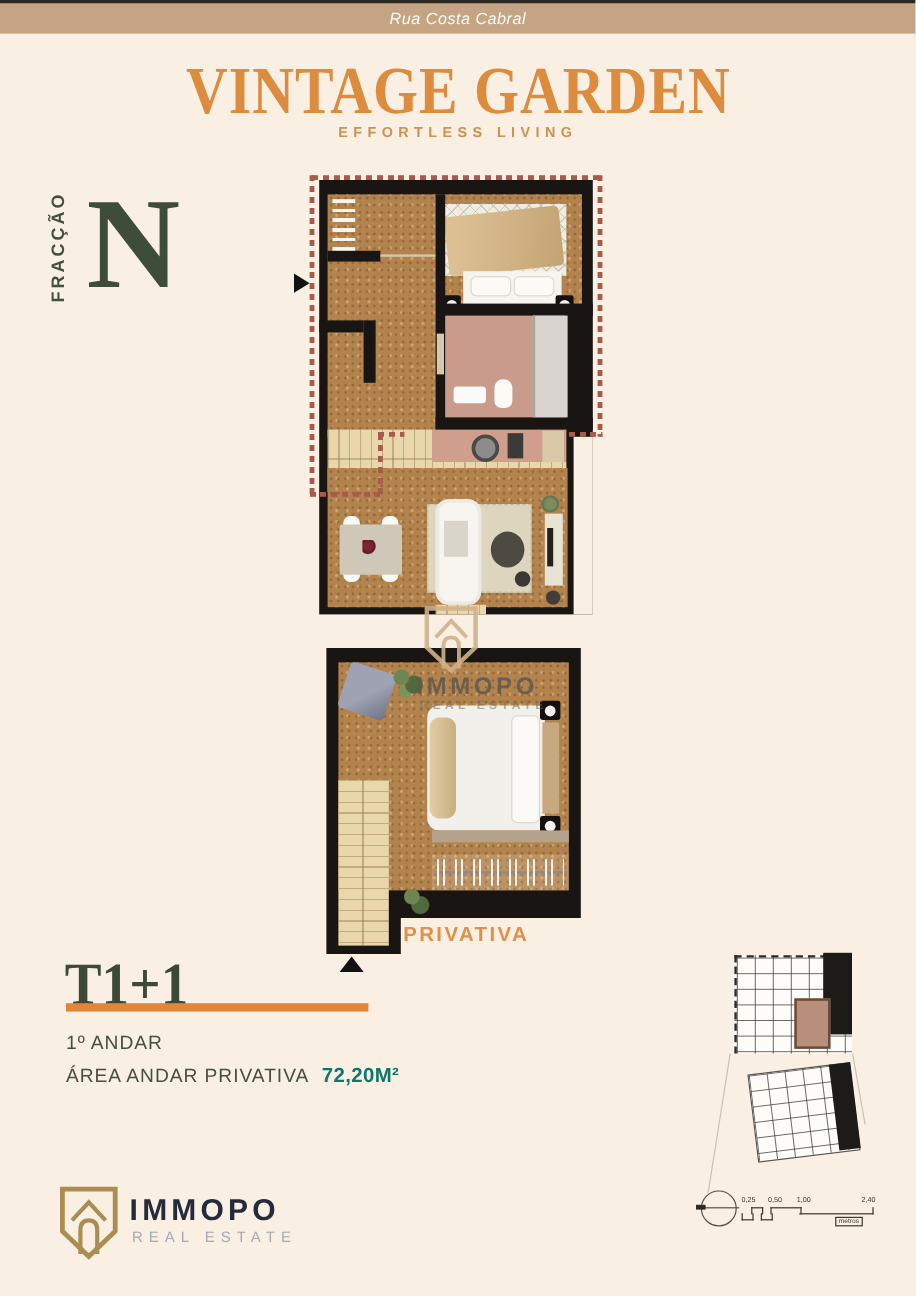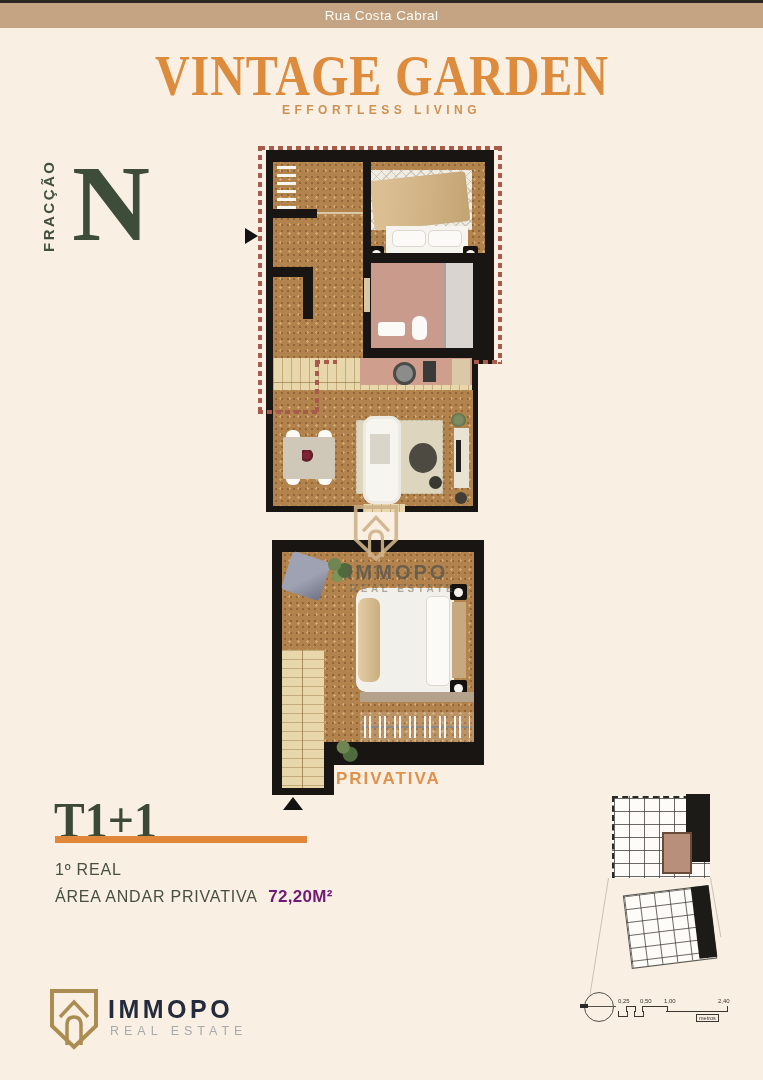--- a/index.html
+++ b/index.html
@@ -2,21 +2,21 @@
 <html><head>
 <meta charset="utf-8">
 <style>
   html,body{margin:0;padding:0;}
   body{width:763px;height:1080px;position:relative;font-family:"Liberation Sans",sans-serif;background:#f9efe3;overflow:hidden;}
   .abs{position:absolute;}
   .page{position:absolute;inset:0;background:#f9efe3;}
 
   
   .top-edge{left:0;top:0;width:763px;height:3px;background:#2b2721;}
-  .street-bar{left:0;top:3px;width:763px;height:25px;background:#c4a483;display:flex;align-items:center;justify-content:center;}
+  .street-bar{left:0;top:3px;width:763px;height:25px;background:#c4a483;display:flex;align-items:center;justify-content:center;font-style:italic;}
   .street-bar span{color:#fdfbf6;font-size:13.5px;letter-spacing:.4px;}
   .brand-title{left:0;top:48px;width:763px;text-align:center;color:#dd8c3e;font-family:"Liberation Serif",serif;font-weight:700;font-size:56px;line-height:1;}
   .brand-title span{display:inline-block;transform:scaleX(.86);letter-spacing:1px;}
   .brand-sub{left:0;top:103px;width:763px;text-align:center;color:#cc9254;font-size:12px;font-weight:700;letter-spacing:4.5px;}
 
   
   .fraccao-label{left:40px;top:168px;width:18px;height:84px;color:#42503e;font-size:15px;font-weight:700;letter-spacing:2.5px;writing-mode:vertical-rl;transform:rotate(180deg);text-align:center;}
   .fraccao-letter{left:72px;top:150px;color:#3e4c3a;font-family:"Liberation Serif",serif;font-weight:700;font-size:108px;line-height:1;}
 
   
@@ -45,21 +45,21 @@
   
   .mezz-label{left:336px;top:769px;color:#df914c;font-size:17px;font-weight:700;letter-spacing:2px;}
   .tri-right{width:0;height:0;border-top:8px solid transparent;border-bottom:8px solid transparent;border-left:13px solid #121212;}
   .tri-up{width:0;height:0;border-left:10px solid transparent;border-right:10px solid transparent;border-bottom:13px solid #121212;}
 
   
   .typology{left:54px;top:795px;color:#3c4936;font-family:"Liberation Serif",serif;font-weight:700;font-size:50px;line-height:1;}
   .typology span{display:inline-block;transform:scaleX(.92);transform-origin:left;}
   .orange-rule{left:55px;top:836px;width:252px;height:7px;background:#e0873a;}
   .detail-line{color:#47503f;font-size:16px;letter-spacing:.8px;}
-  .detail-line b{color:#701a75;font-size:17px;letter-spacing:.3px;}
+  .detail-line b{color:#0f766e;font-size:17px;letter-spacing:.3px;}
 
   
   .wm-text{color:rgba(96,90,77,.88);font-size:20px;font-weight:700;letter-spacing:3px;}
   .wm-sub{color:rgba(120,112,96,.55);font-size:10px;letter-spacing:3.5px;font-weight:700;}
 
   
   .footer-brand{left:108px;top:995px;color:#242b3d;font-size:25px;font-weight:700;letter-spacing:3.5px;}
   .footer-sub{left:110px;top:1024px;color:#a6a9ae;font-size:12.5px;letter-spacing:5px;}
 
   
@@ -190,21 +190,21 @@
     <path d="M19,57 V37 Q19,29 26,29 Q33,29 33,37 V57" fill="none" stroke="#cdb189" stroke-width="3.5" opacity=".9"></path>
   </svg>
   <div class="abs wm-text" style="left:347px;top:561px;">IMMOPO</div>
   <div class="abs wm-sub" style="left:350px;top:583px;">REAL ESTATE</div>
 
   <div class="abs mezz-label">PRIVATIVA</div>
   <div class="abs tri-up" style="left:283px;top:797px;"></div>
 
   <div class="abs typology"><span>T1+1</span></div>
   <div class="abs orange-rule"></div>
-  <div class="abs detail-line" style="left:55px;top:861px;">1º REAL</div>
+  <div class="abs detail-line" style="left:55px;top:861px;">1º ANDAR</div>
   <div class="abs detail-line" style="left:55px;top:887px;">
     <span>ÁREA ANDAR PRIVATIVA</span>&nbsp;
     <b>72,20M²</b>
   </div>
 
   <svg class="abs" style="left:48px;top:988px;" width="52" height="62" viewBox="0 0 52 62">
     <path d="M4,3 H48 V38 L26,59 L4,38 Z" fill="none" stroke="#ab8d52" stroke-width="4"></path>
     <path d="M12,29 L26,14 L40,29" fill="none" stroke="#ab8d52" stroke-width="3.5"></path>
     <path d="M19,57 V37 Q19,29 26,29 Q33,29 33,37 V57" fill="none" stroke="#ab8d52" stroke-width="3.5"></path>
   </svg>

